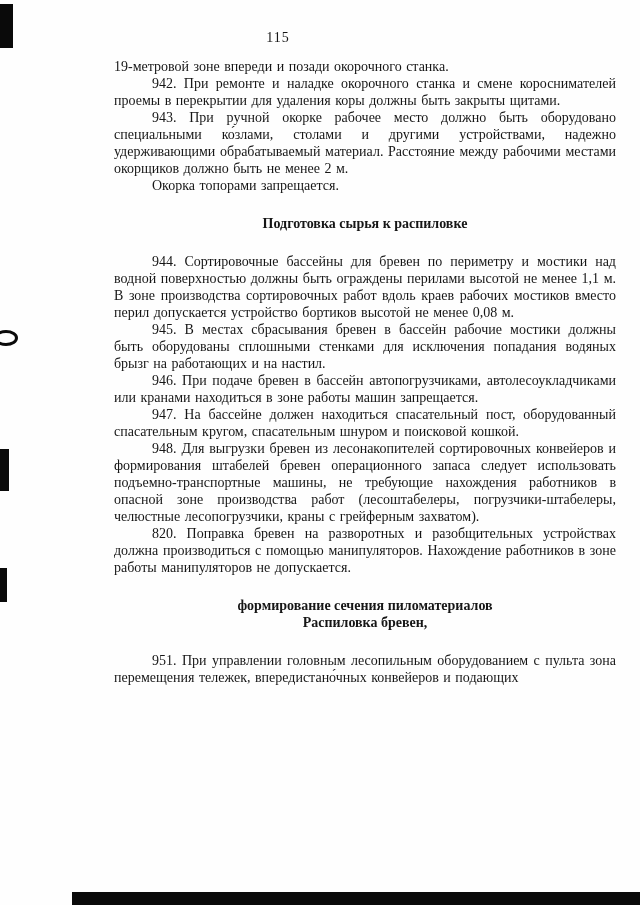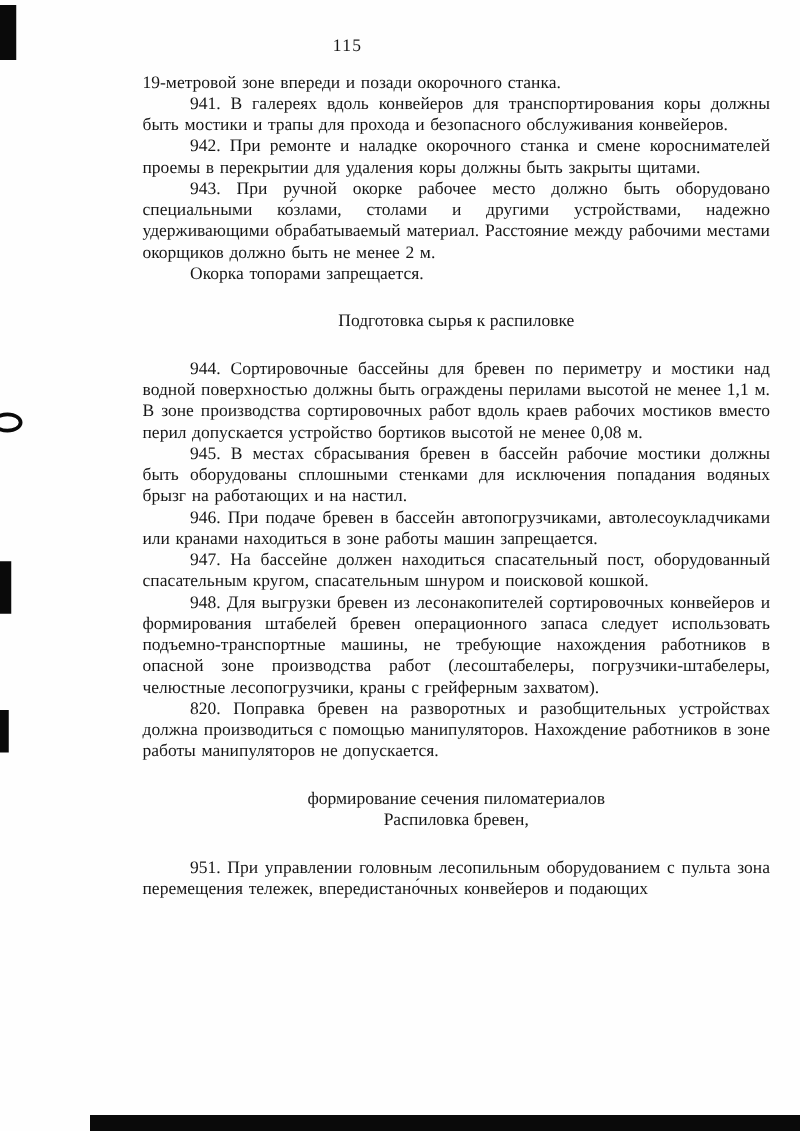--- a/index.html
+++ b/index.html
@@ -46,20 +46,21 @@
   }
   .text-block p.noindent {
     text-indent: 0;
   }
   .heading {
     margin: 0;
     padding: 21px 0 21px 0;
     font-size: 14px;
     line-height: 17px;
     text-align: center;
+    font-weight: bold;
   }
   .heading div {
     text-align: center;
   }
   
   .artifact {
     position: absolute;
     background: #0a0a0a;
   }
   .artifact-hole {
@@ -71,21 +72,20 @@
 </style>
 </head>
 <body>
 
 <div class="sheet">
 
   <div class="page-number">115</div>
 
   <div class="text-block">
     <p class="noindent">19-метровой зоне впереди и позади окорочного станка.</p>
-    <p>941. В галереях вдоль конвейеров для транспортирования коры должны быть мостики и трапы для прохода и безопасного обслуживания конвейеров.</p>
     <p>942. При ремонте и наладке окорочного станка и смене короснимателей проемы в перекрытии для удаления коры должны быть закрыты щитами.</p>
     <p>943. При ручной окорке рабочее место должно быть оборудовано специальными ко́злами, столами и другими устройствами, надежно удерживающими обрабатываемый материал. Расстояние между рабочими местами окорщиков должно быть не менее 2 м.</p>
     <p>Окорка топорами запрещается.</p>
 
     <div class="heading">
       <div>Подготовка сырья к распиловке</div>
     </div>
 
     <p>944. Сортировочные бассейны для бревен по периметру и мостики над водной поверхностью должны быть ограждены перилами высотой не менее 1,1 м. В зоне производства сортировочных работ вдоль краев рабочих мостиков вместо перил допускается устройство бортиков высотой не менее 0,08 м.</p>
     <p>945. В местах сбрасывания бревен в бассейн рабочие мостики должны быть оборудованы сплошными стенками для исключения попадания водяных брызг на работающих и на настил.</p>

